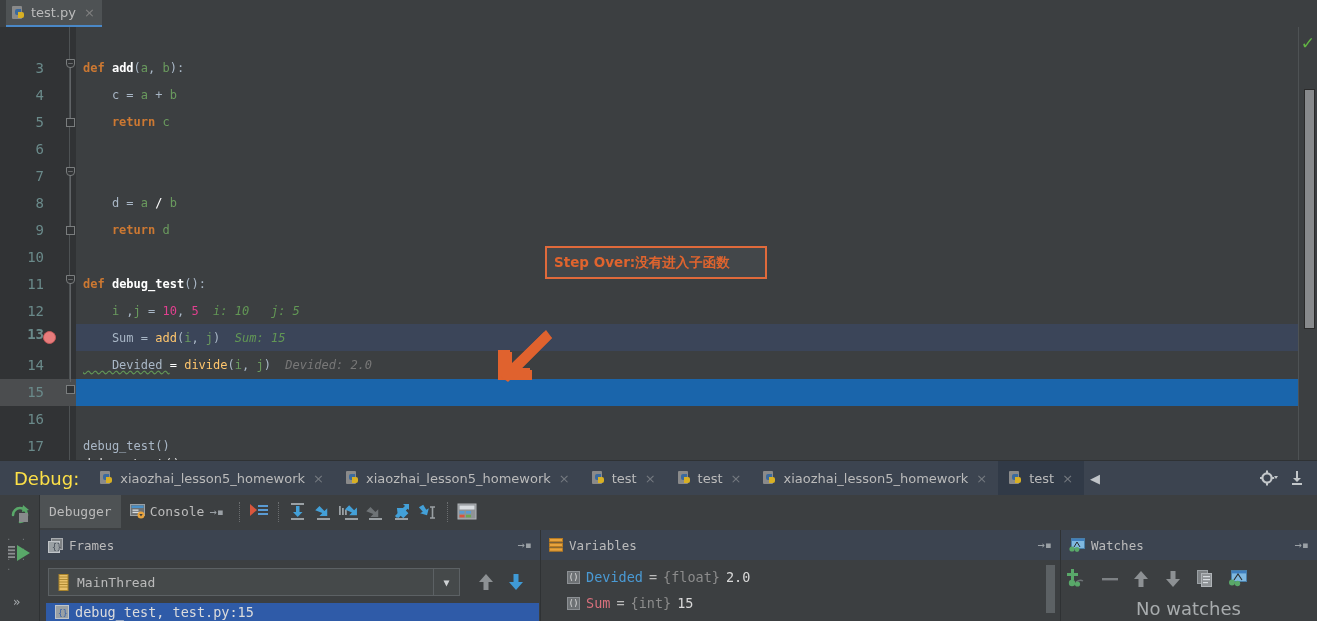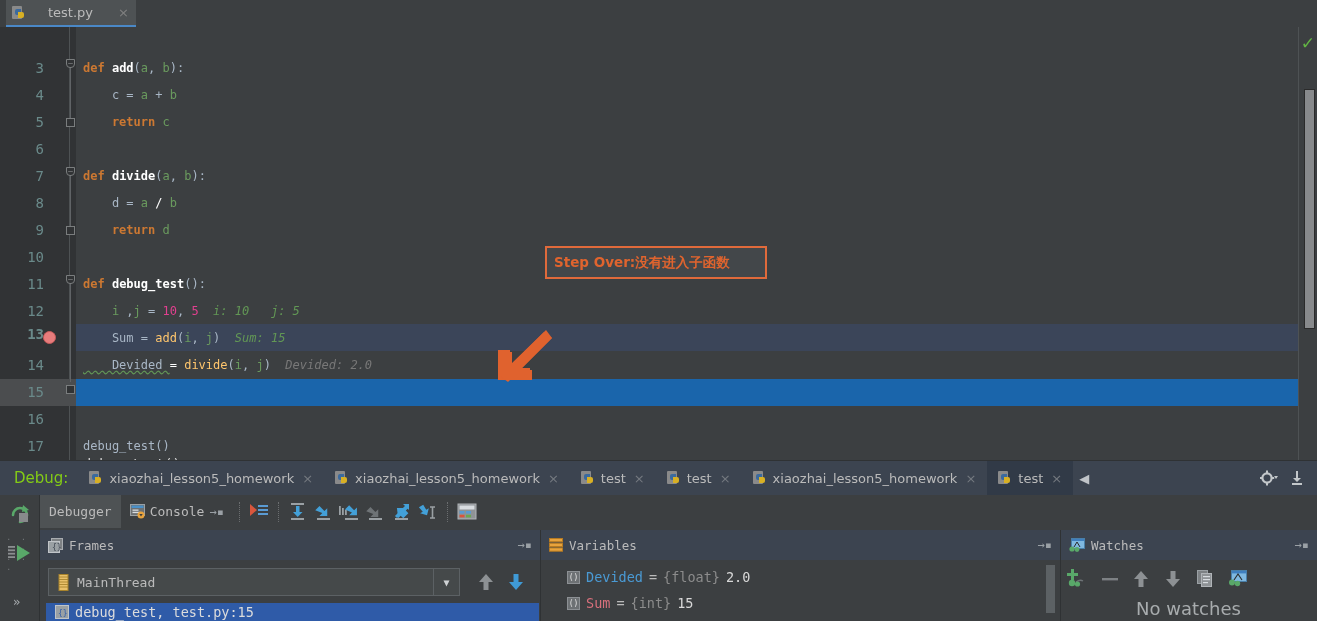--- a/index.html
+++ b/index.html
@@ -17,21 +17,21 @@
     font-size: 13px;
   }
 
   
   .tabstrip {
     position: absolute; left: 0; top: 0; width: 1317px; height: 27px;
     background: #3c3f41;
   }
   .editor-tab {
     position: absolute; left: 6px; top: 0; height: 27px;
-    display: flex; align-items: center; gap: 22px;
+    display: flex; align-items: center; gap: 5px;
     padding: 0 7px 0 6px;
     background: #4e5254;
     border-bottom: 2px solid #4a88c7;
     font-family: "DejaVu Sans", sans-serif;
     font-size: 13px;
     color: #bbbbbb;
   }
   .tab-close { color: #808080; font-size: 13px; margin-left: 3px; }
 
   
@@ -148,21 +148,21 @@
   }
   .arrow-svg { position: absolute; left: 490px; top: 330px; }
 
   
   .debugbar {
     position: absolute; left: 0; top: 460px; width: 1317px; height: 35px;
     background: #3c4450; display: flex; align-items: center;
     border-top: 1px solid #2f3234;
   }
   .debug-label {
-    margin-left: 14px; color: #84cc16; font-size: 15px;
+    margin-left: 14px; color: #fde047; font-size: 18px;
     font-family: "DejaVu Sans", sans-serif;
   }
   .dtab {
     display: flex; align-items: center; gap: 6px; height: 35px;
     padding: 0 11px; color: #bbbbbb; font-size: 13px;
     font-family: "DejaVu Sans", sans-serif; white-space: nowrap;
   }
   .dtab.active { background: #313a47; }
   .dtab .x { color: #757a80; font-size: 13px; margin-left: 2px; }
   .dbar-right {
@@ -305,21 +305,20 @@
     <div class="foldmark tri" style="left:66px; top:248px;">−</div>
     <div class="foldline" style="left:70px; top:257px; height:98px;"></div>
     <div class="foldmark sq" style="left:66px; top:358px;"></div>
 
     <div class="codeline" style="left:83px; top:28px;"><span class="t-kw">def</span><span class="t-white"> </span><span class="t-fn">add</span><span class="t-paren">(</span><span class="t-param">a</span><span class="t-op">,</span><span class="t-param"> b</span><span class="t-paren">)</span><span class="t-op">:</span></div>
 
     <div class="codeline" style="left:83px; top:55px;"><span class="t-id">    c </span><span class="t-op">=</span><span class="t-param"> a </span><span class="t-op">+</span><span class="t-param"> b</span></div>
 
     <div class="codeline" style="left:83px; top:82px;"><span class="t-kw">    return</span><span class="t-param"> c</span></div>
 
-    <div class="codeline" style="left:83px; top:136px;"><span class="t-kw">def</span><span class="t-white"> </span><span class="t-fn">divide</span><span class="t-paren">(</span><span class="t-param">a</span><span class="t-op">,</span><span class="t-param"> b</span><span class="t-paren">)</span><span class="t-op">:</span></div>
 
     <div class="codeline" style="left:83px; top:163px;"><span class="t-id">    d </span><span class="t-op">=</span><span class="t-param"> a </span><span class="t-white">/</span><span class="t-param"> b</span></div>
 
     <div class="codeline" style="left:83px; top:190px;"><span class="t-kw">    return</span><span class="t-param"> d</span></div>
 
     <div class="codeline" style="left:83px; top:244px;"><span class="t-kw">def</span><span class="t-white"> </span><span class="t-fn">debug_test</span><span class="t-paren">()</span><span class="t-op">:</span></div>
 
     <div class="codeline" style="left:83px; top:271px;"><span class="t-param">    i </span><span class="t-op">,</span><span class="t-param">j </span><span class="t-op">=</span><span class="t-num"> 10</span><span class="t-op">,</span><span class="t-num"> 5</span><span class="t-inline">  i: 10   j: 5</span></div>
 
     <div class="codeline" style="left:83px; top:298px;"><span class="t-id">    Sum </span><span class="t-op">=</span><span class="t-yellow"> add</span><span class="t-paren">(</span><span class="t-param">i</span><span class="t-op">,</span><span class="t-param"> j</span><span class="t-paren">)</span><span class="t-inline">  Sum: 15</span></div>

